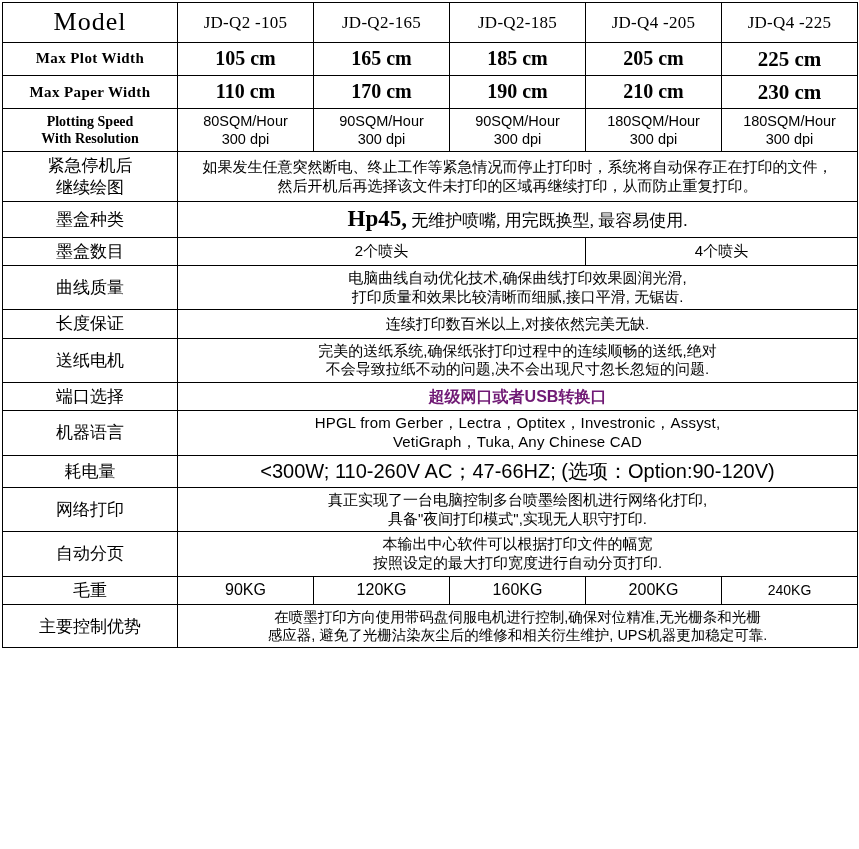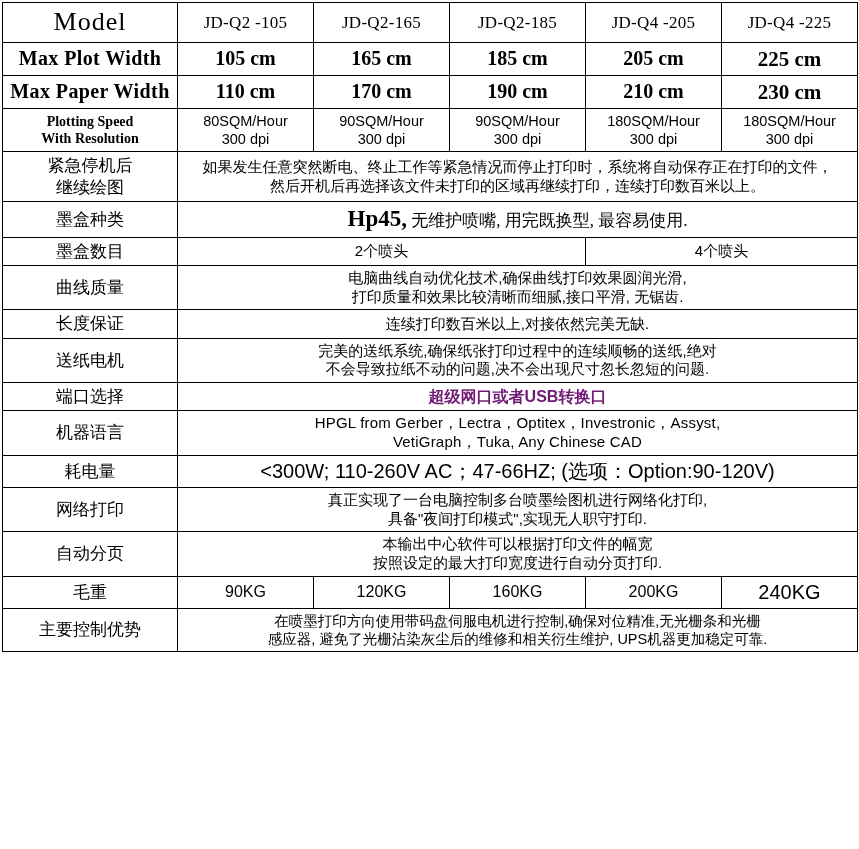--- a/index.html
+++ b/index.html
@@ -35,21 +35,21 @@
   col.c5 { width: 136px; }
 
   .label {
     font-family: "Liberation Sans", sans-serif;
     font-size: 17px;
     font-weight: normal;
   }
   .label-serif {
     font-family: "Liberation Serif", serif;
     font-weight: bold;
-    font-size: 20px;
+    font-size: 15px;
     letter-spacing: 0.4px;
     margin-top: 16px;
   }
   .label-small {
     font-family: "Liberation Serif", serif;
     font-weight: bold;
     font-size: 14px;
     line-height: 1.2;
   }
   .model-head {
@@ -108,21 +108,21 @@
   }
   .power {
     font-family: "Liberation Sans", sans-serif;
     font-size: 20px;
   }
   .weight {
     font-family: "Liberation Sans", sans-serif;
     font-size: 16px;
   }
   .weight.lg {
-    font-size: 20px;
+    font-size: 14px;
   }
   .two-line {
     display: block;
   }
   .pad-tall { padding-top: 10px; padding-bottom: 10px; }
   .pad-mid { padding-top: 7px; padding-bottom: 7px; }
 </style>
 </head>
 <body>
 
@@ -191,21 +191,21 @@
       </td>
     </tr>
 
     <tr>
       <td class="label">
         <span class="two-line">紧急停机后</span>
         <span class="two-line">继续绘图</span>
       </td>
       <td colspan="5" class="body-cn">
         <span class="two-line">如果发生任意突然断电、终止工作等紧急情况而停止打印时，系统将自动保存正在打印的文件，</span>
-        <span class="two-line">然后开机后再选择该文件未打印的区域再继续打印，连续打印数百米以上。</span>
+        <span class="two-line">然后开机后再选择该文件未打印的区域再继续打印，从而防止重复打印。</span>
       </td>
     </tr>
 
     <tr>
       <td class="label pad-tall">墨盒种类</td>
       <td colspan="5" class="ink-line">
         <b>Hp45,</b><span> 无维护喷嘴, 用完既换型, 最容易使用.</span>
       </td>
     </tr>
 

